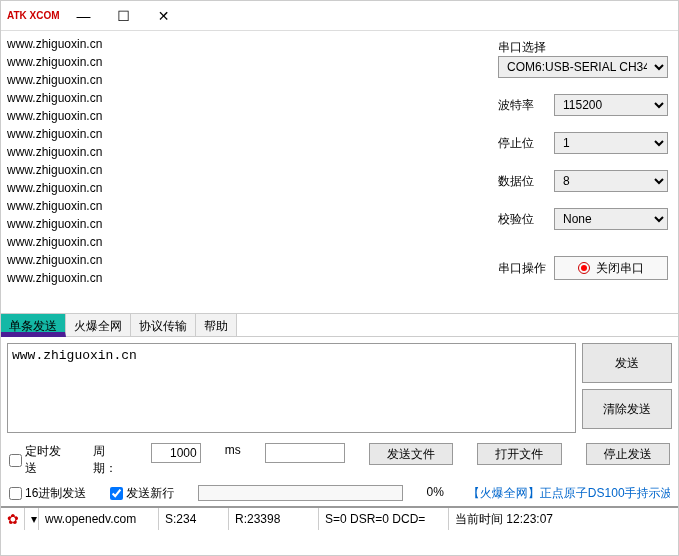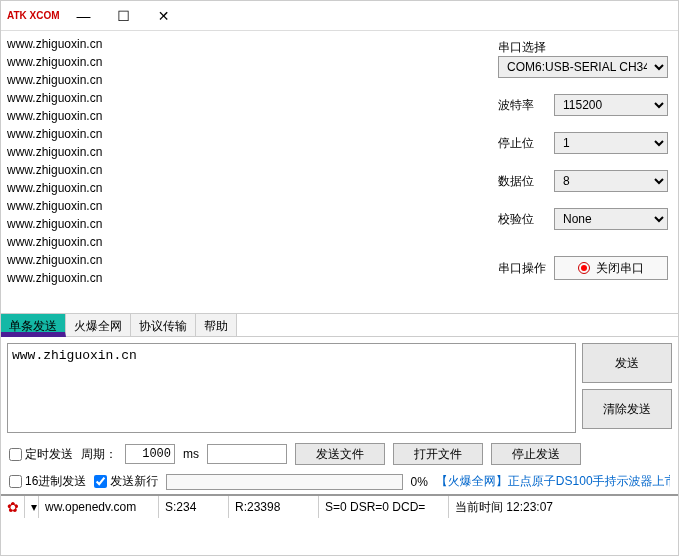--- a/index.html
+++ b/index.html
@@ -22,24 +22,24 @@
 .action-btn { flex: 1; height: 24px; border: 1px solid #999; background: #f8f8f8; display: flex; align-items: center; justify-content: center; gap: 6px; cursor: pointer; }
 .red-dot { width: 12px; height: 12px; border: 1px solid #c00; border-radius: 50%; position: relative; }
 .red-dot::after { content: ""; position: absolute; inset: 2px; background: #f00; border-radius: 50%; }
 .tabs { display: flex; border-top: 1px solid #ccc; border-bottom: 1px solid #ccc; height: 24px; }
 .tab { padding: 4px 8px; cursor: pointer; border-right: 1px solid #ccc; background: #f2f2f2; }
 .tab.active { background: #14b8a6; border-bottom: 5px solid #4c1d95; margin-bottom: -1px; }
 .sendarea { display: flex; padding: 6px; gap: 6px; }
 .sendbox { flex: 1; height: 90px; border: 1px solid #999; padding: 4px; font-family: "Courier New", monospace; font-size: 13px; resize: none; }
 .sendcol { width: 90px; display: flex; flex-direction: column; gap: 6px; }
 .btn { height: 24px; border: 1px solid #999; background: #e8e8e8; cursor: pointer; display: flex; align-items: center; justify-content: center; }
-.optrow { display: flex; align-items: center; padding: 4px 8px; gap: 8px; }
+.optrow { display: flex; padding: 4px 8px; gap: 24px; }
 .chk { display: flex; align-items: center; gap: 3px; }
 .chk input { width: 13px; height: 13px; }
-.period-input { width: 50px; height: 20px; border: 1px solid #999; padding: 0 3px; text-align: right; font-family: Liberation Mono, monospace; }
+.period-input { width: 50px; height: 20px; border: 1px solid #999; padding: 0 3px; text-align: right; }
 .file-input { width: 80px; height: 20px; border: 1px solid #999; }
 .btn2 { width: 90px; height: 22px; border: 1px solid #999; background: #e8e8e8; cursor: pointer; }
 .progress { flex: 1; height: 16px; border: 1px solid #999; background: #f8f8f8; }
 .marquee { flex: 1; color: #06c; font-size: 12px; overflow: hidden; white-space: nowrap; }
 .statusbar { display: flex; height: 24px; border-top: 2px solid #999; align-items: center; }
 .status-cell { border-right: 1px solid #ccc; padding: 0 6px; height: 100%; display: flex; align-items: center; white-space: nowrap; overflow: hidden; }
 .gear { color: #c00; font-size: 14px; }
 </style>
 </head>
 <body>

